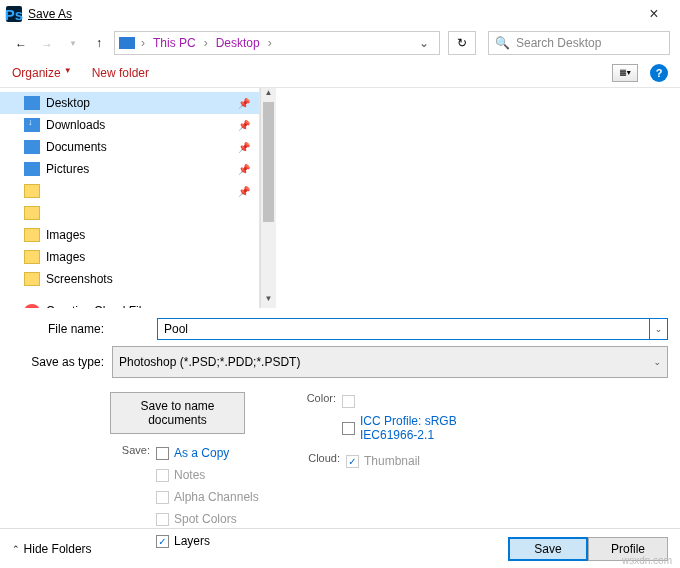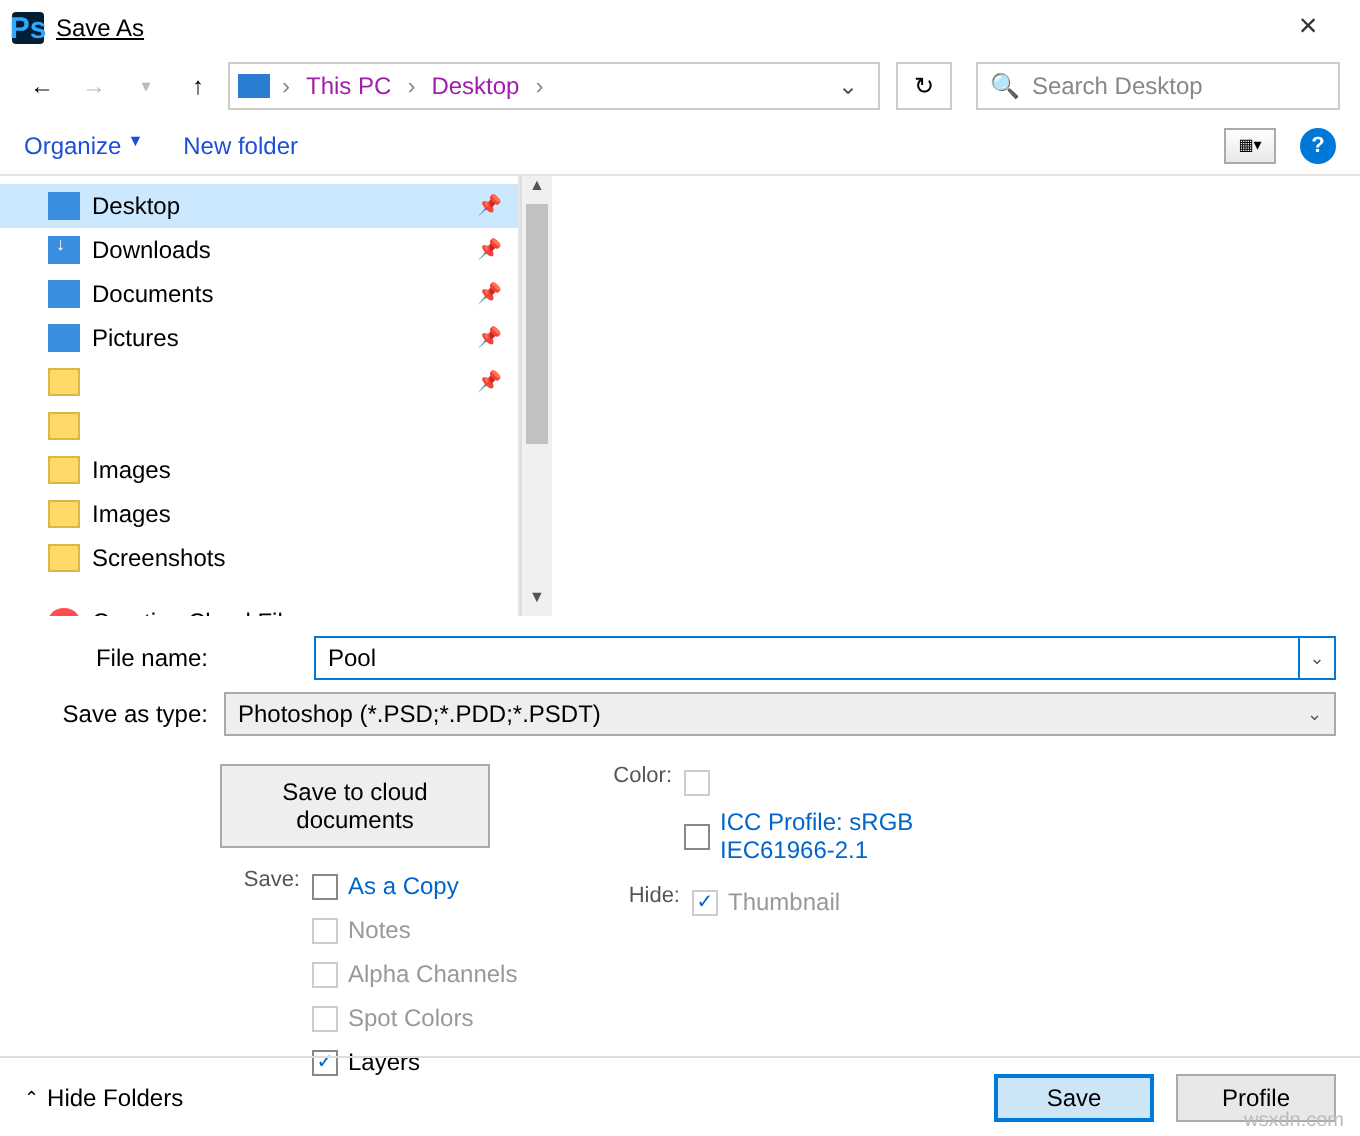--- a/index.html
+++ b/index.html
@@ -16,21 +16,21 @@
 .nav-btn.disabled { color: #bbb; }
 .addr-box { flex: 1; display: flex; align-items: center; border: 1px solid #ccc; height: 24px; padding: 0 4px; gap: 2px; }
 .addr-box .pc-icon { width: 16px; height: 12px; background: #2b7cd3; margin-right: 2px; }
 .crumb { padding: 2px 4px; color: #a21caf; }
 .crumb-sep { color: #888; padding: 0 2px; }
 .drop-arr { margin-left: auto; color: #555; padding: 0 6px; }
 .refresh { width: 28px; height: 24px; border: 1px solid #ccc; display: flex; align-items: center; justify-content: center; margin-left: 4px; }
 .search-box { width: 182px; height: 24px; border: 1px solid #ccc; margin-left: 8px; display: flex; align-items: center; padding: 0 6px; color: #888; gap: 6px; }
 
 .toolbar { height: 30px; display: flex; align-items: center; padding: 0 12px; gap: 20px; border-bottom: 1px solid #e5e5e5; }
-.tool-link { color: #1d4ed8; cursor: pointer; display: flex; align-items: flex-start; gap: 3px; }
+.tool-link { color: #b91c1c; cursor: pointer; display: flex; align-items: flex-start; gap: 3px; }
 .tool-right { margin-left: auto; display: flex; align-items: center; gap: 12px; }
 .help-icon { width: 18px; height: 18px; border-radius: 50%; background: #0078d7; color: #fff; display: flex; align-items: center; justify-content: center; font-weight: bold; font-size: 11px; }
 .view-icon { width: 26px; height: 18px; border: 1px solid #aaa; background: linear-gradient(#fff,#e8e8e8); display: flex; align-items: center; justify-content: center; font-size: 8px; }
 
 .main { display: flex; height: 220px; }
 .tree { width: 260px; overflow-y: auto; border-right: 1px solid #e5e5e5; padding: 4px 0; }
 .tree-item { display: flex; align-items: center; height: 22px; padding: 0 8px 0 24px; gap: 6px; cursor: pointer; position: relative; }
 .tree-item.sel { background: #cce8ff; }
 .tree-item .pin { margin-left: auto; color: #888; font-size: 10px; }
 .tree-item .ico { width: 16px; height: 14px; flex-shrink: 0; }
@@ -44,39 +44,39 @@
 .scrollbar-v { width: 16px; background: #f0f0f0; border-left: 1px solid #ddd; position: relative; }
 .scrollbar-v .thumb { position: absolute; top: 14px; left: 2px; right: 2px; height: 120px; background: #c1c1c1; }
 .scrollbar-v .arr { position: absolute; left: 0; right: 0; height: 14px; text-align: center; font-size: 8px; color: #555; }
 .content { flex: 1; }
 
 .fields { padding: 10px 12px 4px; }
 .field-row { display: flex; align-items: center; margin-bottom: 6px; }
 .field-label { width: 100px; text-align: right; padding-right: 8px; color: #000; }
 .field-input { flex: 1; height: 22px; border: 1px solid #0078d7; padding: 0 6px; background: #fff; outline: none; }
 .field-input.sel { background: #fff; margin-left: 45px; }
-.field-select { flex: 1; height: 22px; border: 1px solid #aaa; background: #eee; padding: 0 6px; display: flex; align-items: center; }
+.field-select { flex: 1; height: 32px; border: 1px solid #aaa; background: #eee; padding: 0 6px; display: flex; align-items: center; }
 .field-select .arr { margin-left: auto; color: #555; font-size: 9px; }
 .drop-arrow-box { width: 18px; border: 1px solid #0078d7; border-left: none; display: flex; align-items: center; justify-content: center; font-size: 9px; color: #555; height: 22px; }
 
 .options { display: flex; padding: 4px 12px 8px 110px; gap: 30px; }
 .opt-col { display: flex; flex-direction: column; gap: 4px; }
 .cloud-btn { border: 1px solid #aaa; background: #eee; padding: 6px 12px; width: 135px; text-align: center; margin-bottom: 6px; }
 .opt-row { display: flex; align-items: flex-start; gap: 6px; }
 .opt-label { width: 40px; text-align: right; color: #555; font-size: 11px; }
 .check-row { display: flex; align-items: center; gap: 5px; min-height: 18px; }
 .check { width: 13px; height: 13px; border: 1px solid #888; background: #fff; flex-shrink: 0; display: flex; align-items: center; justify-content: center; font-size: 10px; color: #0066cc; }
 .check.checked::after { content: "✓"; }
 .check.disabled { border-color: #ccc; }
 .link-text { color: #0066cc; }
 .dim-text { color: #999; }
 
 .footer { position: absolute; bottom: 0; left: 0; right: 0; border-top: 1px solid #ddd; height: 40px; display: flex; align-items: center; padding: 0 12px; }
 .hide-folders { display: flex; align-items: center; gap: 4px; cursor: pointer; }
-.footer-btns { margin-left: auto; display: flex; gap: 11px; }
+.footer-btns { margin-left: auto; display: flex; gap: 0; }
 .btn { width: 80px; height: 24px; border: 1px solid #aaa; background: #e8e8e8; display: flex; align-items: center; justify-content: center; cursor: pointer; }
 .btn.primary { border: 2px solid #0078d7; background: #cde6f7; }
 
 .watermark { position: absolute; bottom: 2px; right: 8px; color: #bbb; font-size: 10px; }
 </style>
 </head>
 <body>
 
 <div class="titlebar">
   <div class="ps-icon">Ps</div>
@@ -184,21 +184,21 @@
     <div class="field-label">Save as type:</div>
     <div class="field-select">
       <span>Photoshop (*.PSD;*.PDD;*.PSDT)</span>
       <span class="arr">⌄</span>
     </div>
   </div>
 </div>
 
 <div class="options">
   <div class="opt-col" style="width:160px">
-    <div class="cloud-btn">Save to cloud documents</div>
+    <div class="cloud-btn">Save to name documents</div>
     <div class="opt-row">
       <div class="opt-label">Save:</div>
       <div class="opt-col">
         <div class="check-row">
             <div class="check"></div>
             <span class="link-text">As a Copy</span>
           </div>
         <div class="check-row">
             <div class="check disabled"></div>
             <span class="dim-text">Notes</span>
@@ -225,21 +225,21 @@
         <div class="check-row">
             <div class="check disabled"></div>
           </div>
         <div class="check-row">
             <div class="check"></div>
             <span class="link-text" style="width:140px">ICC Profile:  sRGB IEC61966-2.1</span>
           </div>
       </div>
     </div>
     <div class="opt-row" style="margin-top:6px">
-      <div class="opt-label">Hide:</div>
+      <div class="opt-label">Cloud:</div>
       <div class="check-row">
           <div class="check checked disabled"></div>
           <span class="dim-text">Thumbnail</span>
         </div>
     </div>
   </div>
 </div>
 
 <div class="footer">
   <div class="hide-folders">

